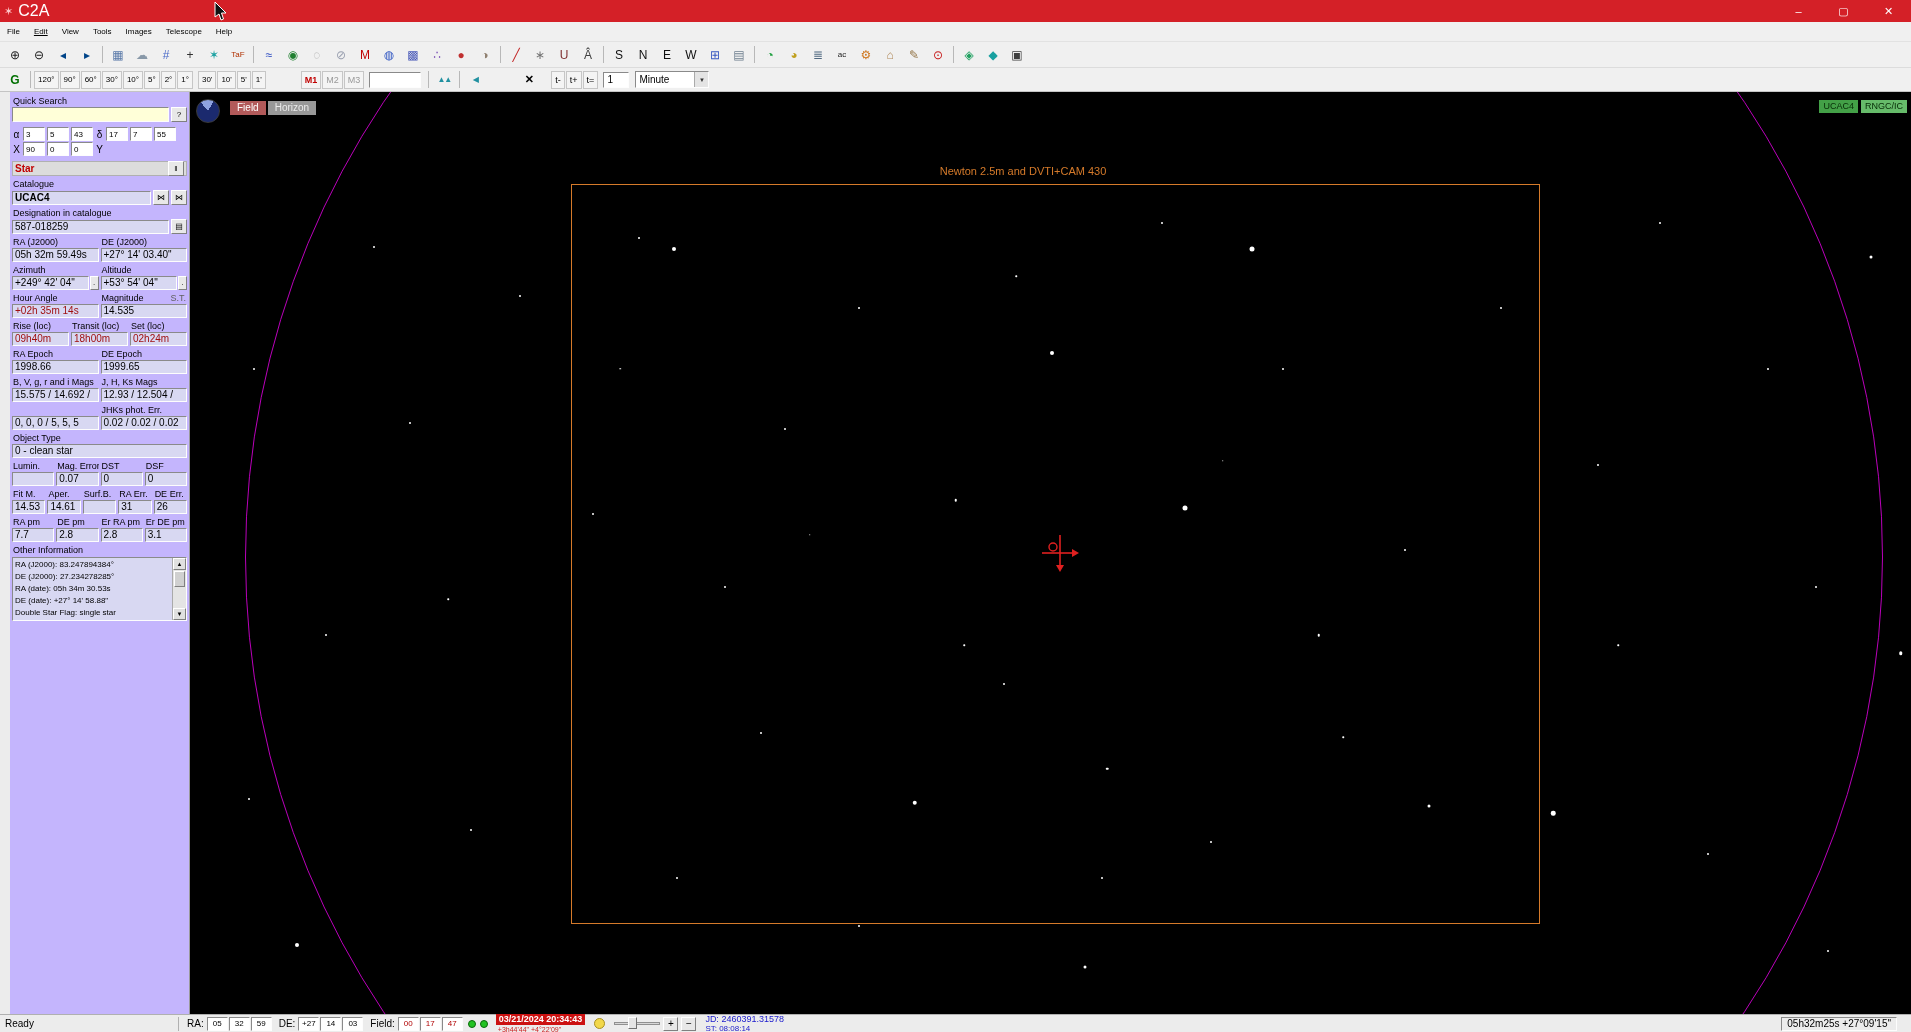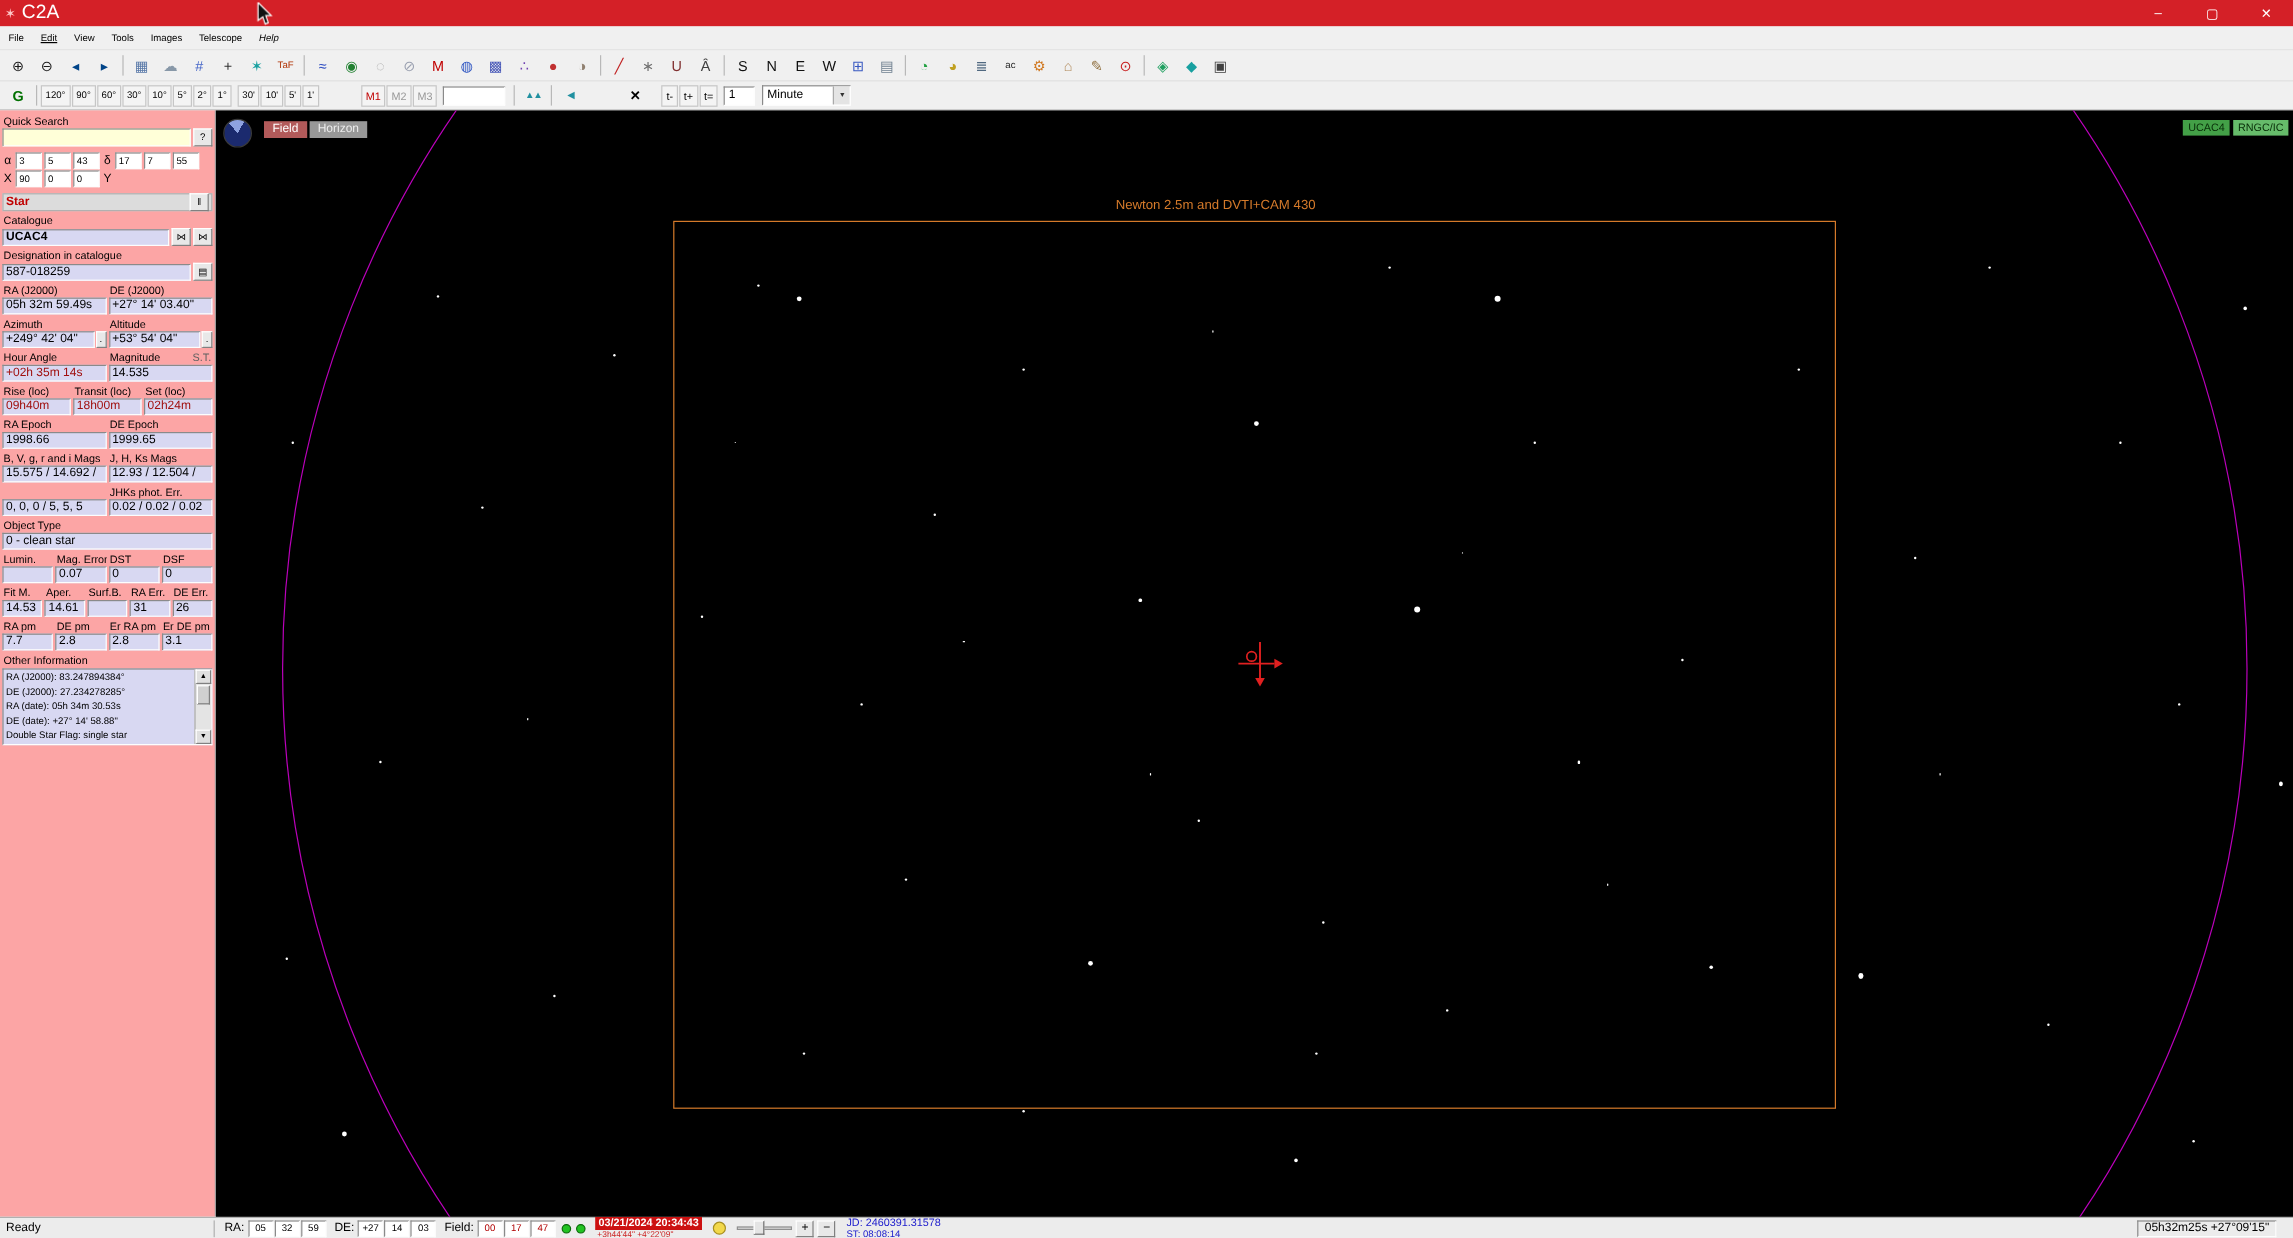--- a/index.html
+++ b/index.html
@@ -22,39 +22,39 @@
   .toolbar{background:#f0f0f0;display:flex;align-items:center;padding:0 3px;flex:0 0 auto;}
   .t1{height:26px;border-bottom:1px solid #dcdcdc;}
   .t2{height:24px;border-bottom:1px solid #c4c4c4;}
   .tb-btn{width:24px;height:21px;border:1px solid transparent;background:transparent;font-size:12px;
     display:flex;align-items:center;justify-content:center;overflow:hidden;font-family:inherit;flex:0 0 auto;}
   .tb-sep{width:1px;height:17px;background:#b8b8b8;margin:0 3px;display:inline-block;flex:0 0 auto;}
   .g-btn{color:#007000;font-weight:bold;}
   .fov-btn{height:18px;padding:0 3px;border:1px solid #c6c6c6;background:#f4f4f4;font-size:9px;
     margin-right:1px;font-family:inherit;flex:0 0 auto;}
   .fov-group{display:flex;margin-right:4px;}
-  .m1{color:#c00000;font-weight:normal;}
+  .m1{color:#c00000;font-weight:bold;}
   .m-dis{color:#999;}
   .t2-input{width:52px;height:16px;background:#fff;border:1px solid;border-color:#8a8a8a #fdfdfd #fdfdfd #8a8a8a;
     font-size:10px;padding:0 3px;margin:0 4px;font-family:inherit;}
   .t2-input.small{width:26px;}
   .mirror{color:#2090a0;font-size:8px;letter-spacing:-1px;}
   .clear-x{font-weight:bold;font-size:11px;}
   .spacer30{width:30px;flex:0 0 auto;}
   .spacer10{width:10px;flex:0 0 auto;}
   .select{width:74px;height:17px;background:#fff;border:1px solid;border-color:#8a8a8a #fdfdfd #fdfdfd #8a8a8a;
     display:flex;align-items:center;justify-content:space-between;font-size:10px;padding-left:3px;margin-left:2px;}
   .dd-arrow{width:14px;height:100%;background:#e4e4e4;border-left:1px solid #aaa;font-size:6px;
     display:flex;align-items:center;justify-content:center;color:#333;}
 
   
   .content{flex:1;display:flex;min-height:0;}
 
   
-  .sidebar{width:180px;flex:0 0 auto;background:#fca5a5;border-right:1px solid #9a9a9a;padding:2px 2px 0;overflow:hidden;}
+  .sidebar{width:180px;flex:0 0 auto;background:#c4b5fd;border-right:1px solid #9a9a9a;padding:2px 2px 0;overflow:hidden;margin-left:10px;}
   .lbl{font-size:9px;padding:2px 1px 1px;white-space:nowrap;overflow:hidden;}
   .row{display:flex;gap:2px;align-items:center;margin-bottom:1px;}
   .lblrow{margin-bottom:0;}
   .half{flex:1;min-width:0;}
   .third{flex:1;min-width:0;}
   .fld{background:#d8d8f2;border:1px solid;border-color:#8a8a8a #fdfdfd #fdfdfd #8a8a8a;height:14px;
     font-size:10px;line-height:12px;padding:0 2px;flex:1;white-space:nowrap;overflow:hidden;}
   .fld.red{color:#a01010;}
   .fld.bold{font-weight:bold;}
   .qs-input{flex:1;height:15px;background:#ffffd8;border:1px solid;border-color:#8a8a8a #fdfdfd #fdfdfd #8a8a8a;
@@ -145,21 +145,21 @@
   </div>
 
   <nav class="menubar">
 
   <span class="menu-item" style="font-size: 8px;">File</span>
       <span class="menu-item" style="font-size: 8px; text-decoration: underline;">Edit</span>
       <span class="menu-item" style="font-size: 8px;">View</span>
       <span class="menu-item" style="font-size: 8px;">Tools</span>
       <span class="menu-item" style="font-size: 8px;">Images</span>
       <span class="menu-item" style="font-size: 8px;">Telescope</span>
-      <span class="menu-item" style="font-size: 8px; font-style: italic;">Help</span>
+      <span class="menu-item" style="font-size: 8px;">Help</span>
     </nav>
 
   <div class="toolbar t1">
 
   <button class="tb-btn" style="color: rgb(26, 26, 26);">⊕</button>
       <button class="tb-btn" style="color: rgb(26, 26, 26);">⊖</button>
       <button class="tb-btn" style="color: rgb(0, 68, 136);">◂</button>
       <button class="tb-btn" style="color: rgb(0, 68, 136);">▸</button>
       <span class="tb-sep"></span>
       <button class="tb-btn" style="color: rgb(88, 120, 168);">▦</button>

